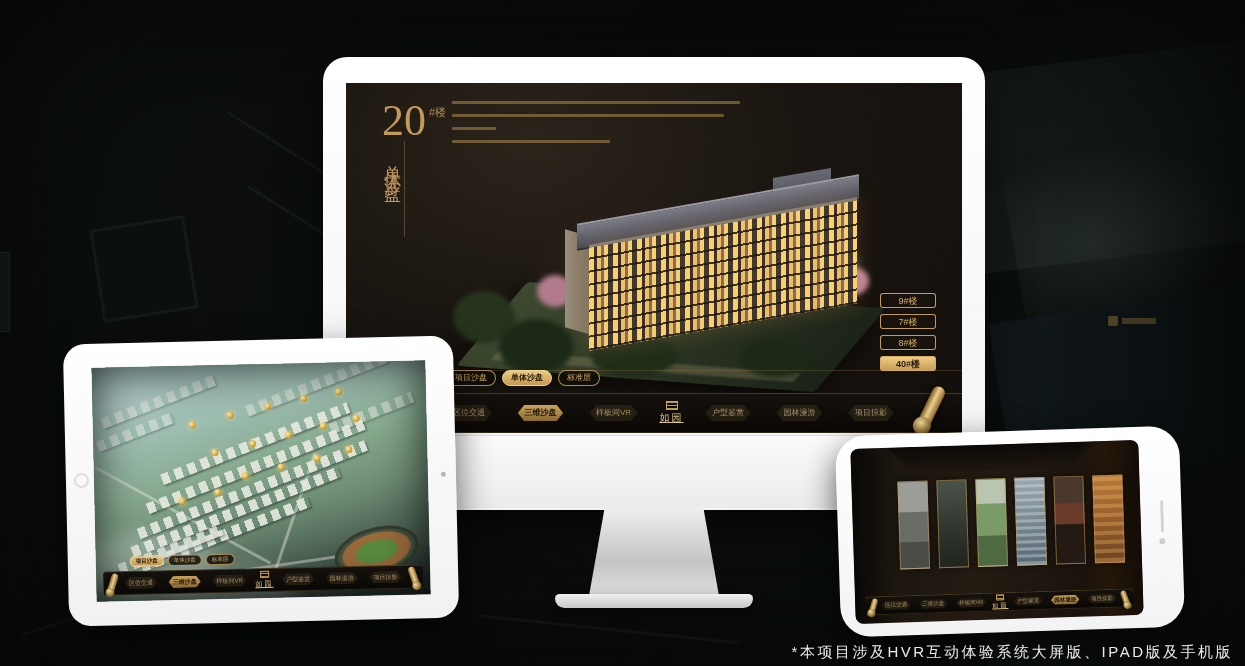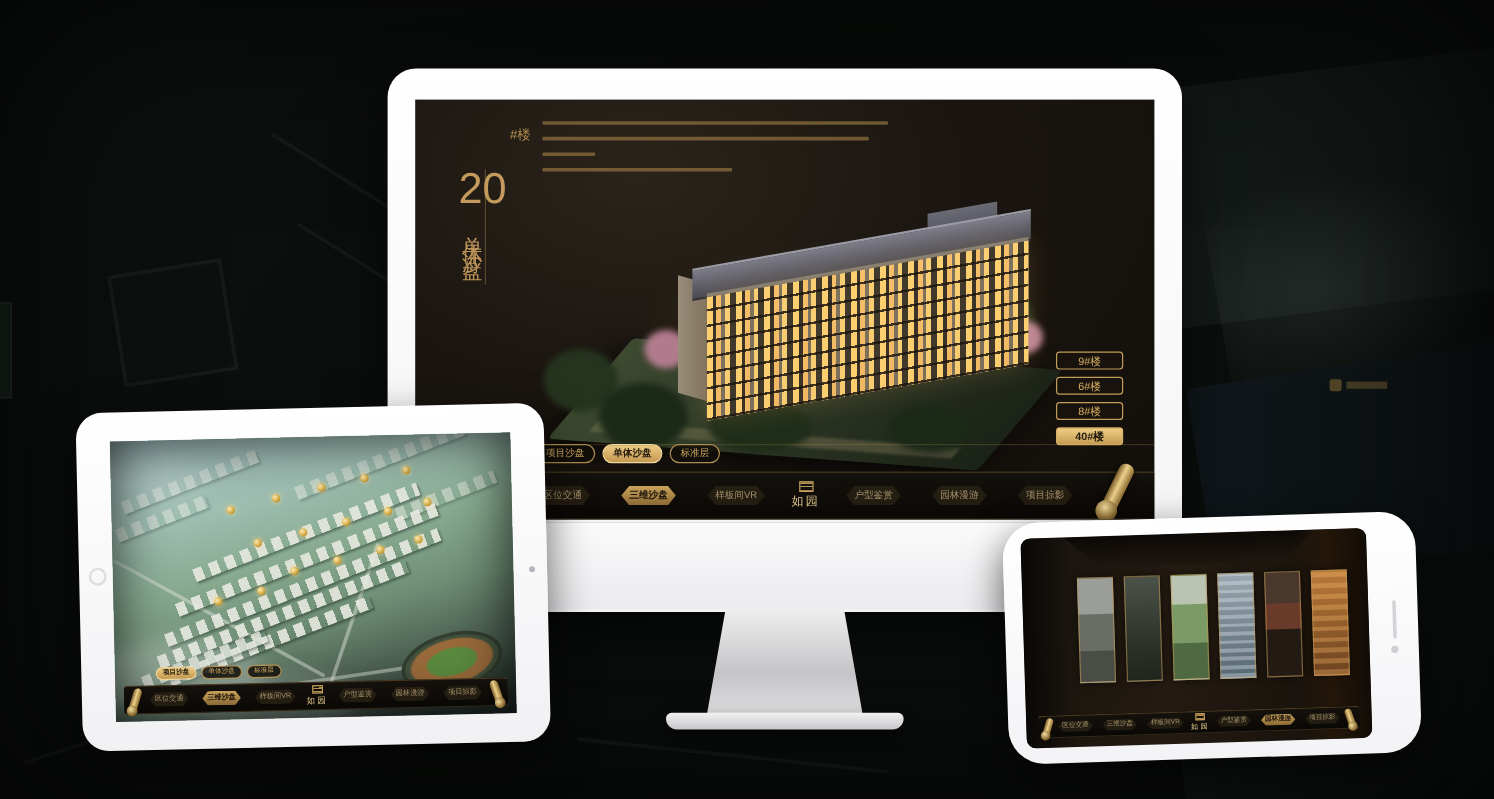--- a/index.html
+++ b/index.html
@@ -45,21 +45,21 @@
     border-radius:8px; padding:3px 8px; background:rgba(18,14,9,.85); white-space:nowrap; }
   .pill.active { background:linear-gradient(#ecca83,#c49850); color:#241a0e;
     border-color:#eed59a; font-weight:bold; }
   .navbar { position:absolute; display:flex; align-items:center; justify-content:space-between;
     background:linear-gradient(#15110d,#0a0805); border-top:1px solid rgba(190,150,80,.35);
     border-bottom:1px solid rgba(190,150,80,.18); }
   .nav-item { font-size:8px; line-height:1; color:#a5916a; padding:4px 11px; white-space:nowrap;
     background:rgba(72,59,34,.38);
     clip-path:polygon(8% 50%,20% 0,80% 0,92% 50%,80% 100%,20% 100%); }
   .nav-item.active { background:linear-gradient(#cba45d,#8a6832); color:#1b140c; font-weight:bold; }
-  .nav-logo { display:flex; flex-direction:column; align-items:center; gap:1px; color:#dcc488; }
+  .nav-logo { display:flex; flex-direction:column; align-items:center; gap:1px; color:#dcc488;text-decoration:underline; }
   .nav-logo .seal { width:12px; height:9px; border:1px solid #caa35c;
     background:repeating-linear-gradient(0deg, rgba(202,163,92,.9) 0 1px, transparent 1px 3px); }
   .nav-logo .logo-txt { font-family:"DejaVu Serif","Liberation Serif",serif; font-size:10px;
     letter-spacing:2px; }
   .scroll { position:relative; width:9px; height:30px; border-radius:4px; flex:0 0 auto;
     background:linear-gradient(90deg,#7a5a28,#ecd08a 45%,#8a6a30);
     box-shadow:0 1px 3px rgba(0,0,0,.6); }
   .scroll::after { content:""; position:absolute; left:-2px; bottom:-5px; width:12px; height:12px;
     border-radius:50%; background:radial-gradient(circle at 38% 38%, #f2dc9e, #8a6a30 62%, #453312); }
   .scroll.tilt-r { transform:rotate(18deg); } .scroll.tilt-l { transform:rotate(-18deg); }
@@ -86,22 +86,22 @@
   .m-neck { position:absolute; left:266px; top:451px; width:130px; height:88px;
     background:linear-gradient(180deg,#eeeeee,#c5c5c8 60%,#dddddf);
     clip-path:polygon(12% 0,88% 0,100% 100%,0 100%); }
   .m-base { position:absolute; left:232px; top:537px; width:198px; height:14px;
     background:linear-gradient(#f1f1f2,#c7c7ca); border-radius:6px 6px 12px 12px;
     box-shadow:0 5px 12px rgba(0,0,0,.5); }
 
   
   .hero { position:absolute; left:36px; top:16px; width:70px; color:#c49a5d; }
   .hero-num-row { display:flex; align-items:flex-start; }
-  .hero-num { font-family:Liberation Sans, sans-serif; font-size:36px; line-height:1;
-    color:#c49a5d;margin-top:40px; }
+  .hero-num { font-family:Liberation Serif, serif; font-size:44px; line-height:1;
+    color:#c49a5d; }
   .hero-suffix { font-size:11px; margin:6px 0 0 3px; color:#b08c50; }
   .hero-vert { margin-top:8px; writing-mode:vertical-rl; font-size:17px; letter-spacing:7px;
     color:#bf955a; font-family:"DejaVu Serif","Liberation Serif",serif; }
   .hero-rule { position:absolute; left:58px; top:58px; width:1px; height:96px;
     background:rgba(196,154,93,.35); }
   .intro-lines { position:absolute; left:106px; top:18px; width:300px; }
   .intro-lines i { display:block; height:3px; margin-bottom:10px; background:rgba(190,150,80,.5);
     border-radius:1px; }
   .intro-lines i:nth-child(1){width:288px;} .intro-lines i:nth-child(2){width:272px;}
   .intro-lines i:nth-child(3){width:44px;}  .intro-lines i:nth-child(4){width:158px;}
@@ -279,21 +279,21 @@
           <div class="bld">
             <div class="bld-side"></div>
             <div class="bld-pent"></div>
             <div class="bld-roof"></div>
             <div class="bld-face"></div>
           </div>
         </div>
 
         <div class="floor-panel">
           <div class="floor-btn">9#楼</div>
-          <div class="floor-btn">6#楼</div>
+          <div class="floor-btn">7#楼</div>
           <div class="floor-btn">8#楼</div>
           <div class="floor-btn active">40#楼</div>
         </div>
 
         <div class="m-hairline"></div>
 
         <div class="m-subtabs">
           <span class="pill">项目沙盘</span>
           <span class="pill active">单体沙盘</span>
           <span class="pill">标准层</span>
@@ -406,15 +406,16 @@
           <span class="logo-txt">如园</span>
         </span>
         <span class="nav-item">户型鉴赏</span>
         <span class="nav-item active">园林漫游</span>
         <span class="nav-item">项目掠影</span>
         <span class="scroll tilt-l"></span>
       </div>
     </div>
   </div>
 
+  <div class="footnote">*本项目涉及HVR互动体验系统大屏版、IPAD版及手机版</div>
 
   <div class="bg-item vignette"></div>
 </div>
 
 </body></html>

